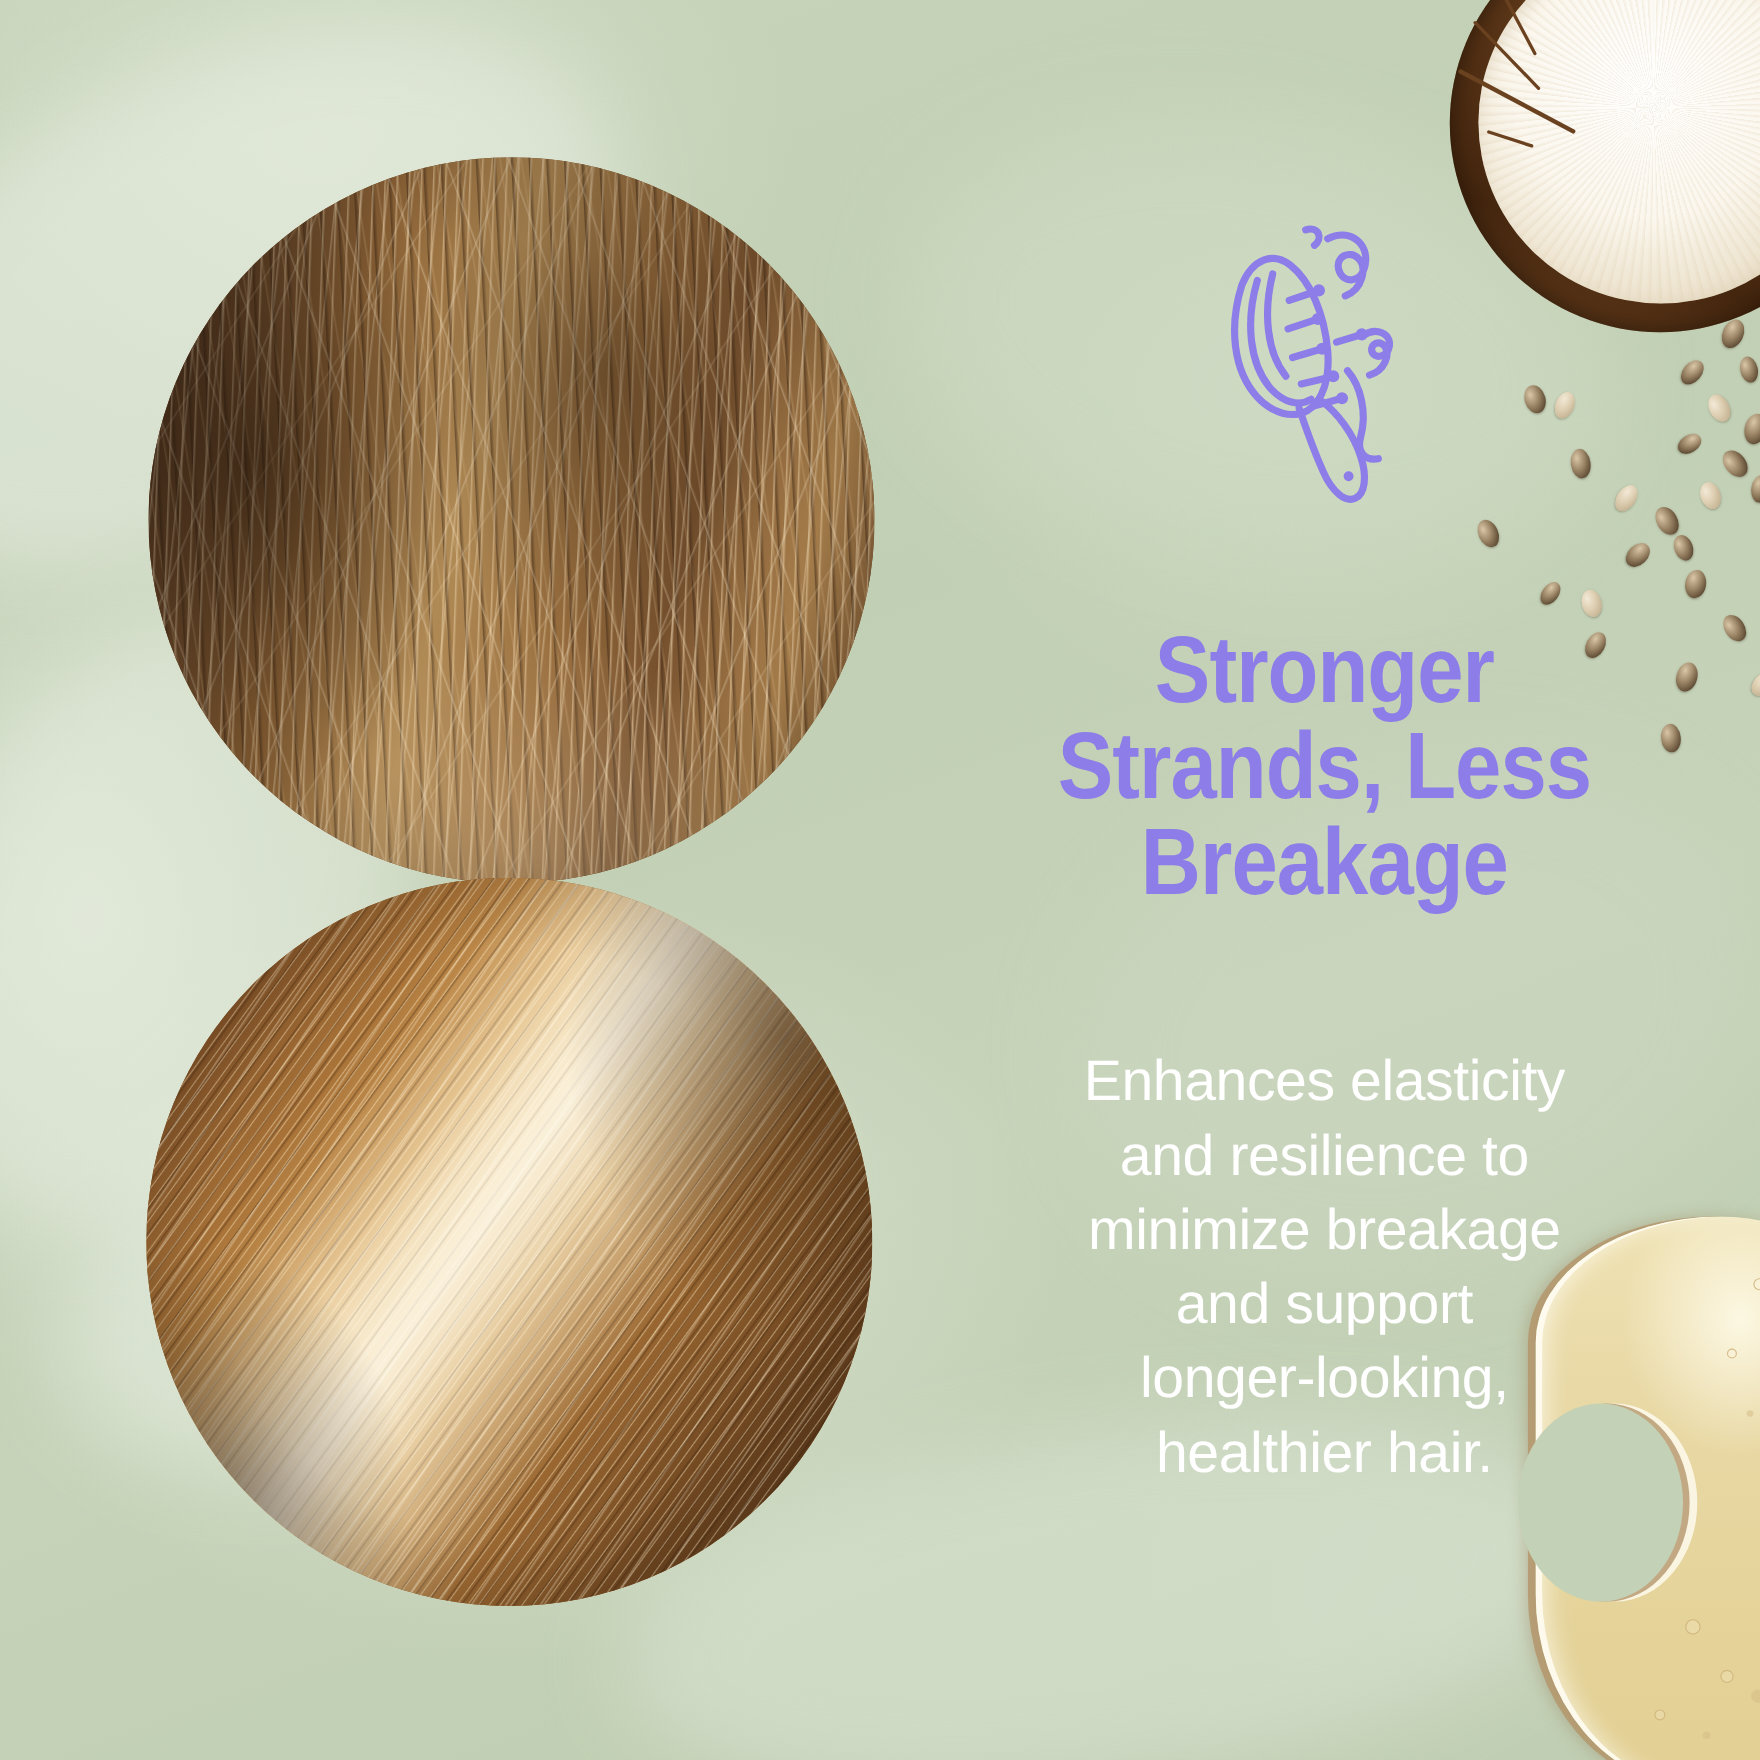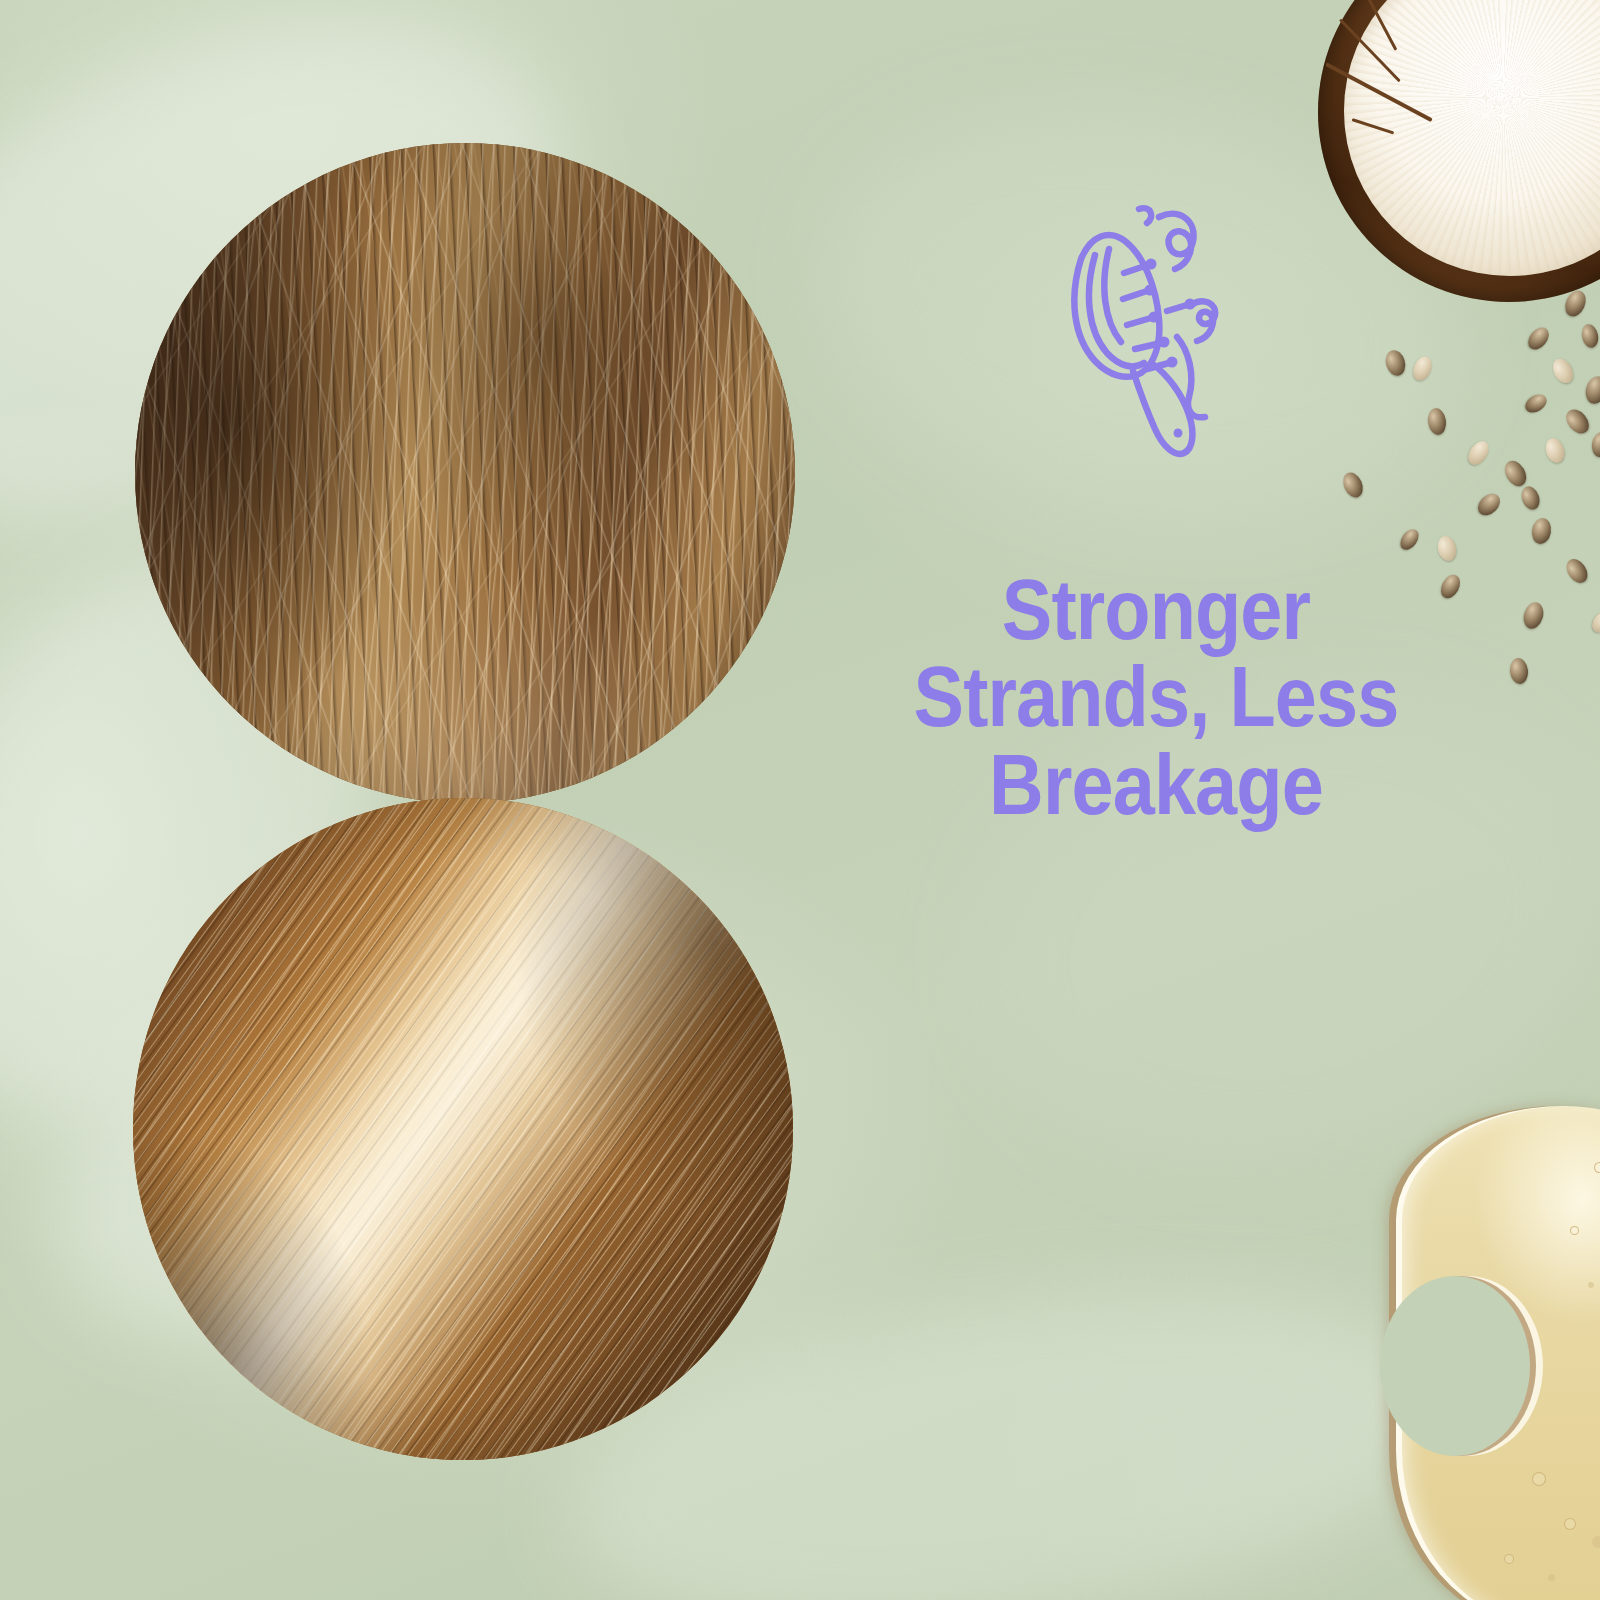--- a/index.html
+++ b/index.html
@@ -136,21 +136,21 @@
   #oil-blob .waist{
     position:absolute;left:-16px;top:170px;width:150px;height:180px;
     border-radius:50%;
     background:#c3d1b6;
     box-shadow:6px 0 0 0 rgba(180,150,108,.8), 13px 0 0 0 rgba(255,253,243,.8);
   }
   .bubble{position:absolute;border-radius:50%;border:1.5px solid rgba(206,178,120,.85);background:rgba(255,252,235,.18);}
   .speck{position:absolute;border-radius:50%;background:rgba(214,190,136,.55);}
 
   
-  #right-col{position:absolute;left:856px;top:0;width:600px;height:1600px;}
+  #right-col{position:absolute;left:904px;top:0;width:600px;height:1600px;}
 
   #brush-icon{position:absolute;left:195px;top:185px;width:185px;height:280px;}
 
   #headline{
     position:absolute;left:0;top:508px;width:600px;
     text-align:center;
     color:#8d7de8;
     font-family:"Liberation Sans Narrow","Liberation Sans",sans-serif;
     font-weight:700;
     font-size:86px;
@@ -285,15 +285,23 @@
         <path d="M126 152 C138 166 144 190 138 212 C134 226 142 234 154 232"></path>
       </svg>
     </div>
 
     <h1 id="headline">
       <span class="hl-line">Stronger</span>
       <span class="hl-line">Strands, Less</span>
       <span class="hl-line">Breakage</span>
     </h1>
 
+    <p id="body-copy">
+      <span class="bc-line">Enhances elasticity</span>
+      <span class="bc-line">and resilience to</span>
+      <span class="bc-line">minimize breakage</span>
+      <span class="bc-line">and support</span>
+      <span class="bc-line">longer-looking,</span>
+      <span class="bc-line">healthier hair.</span>
+    </p>
 
   </div>
 </div>
 
 </body></html>

